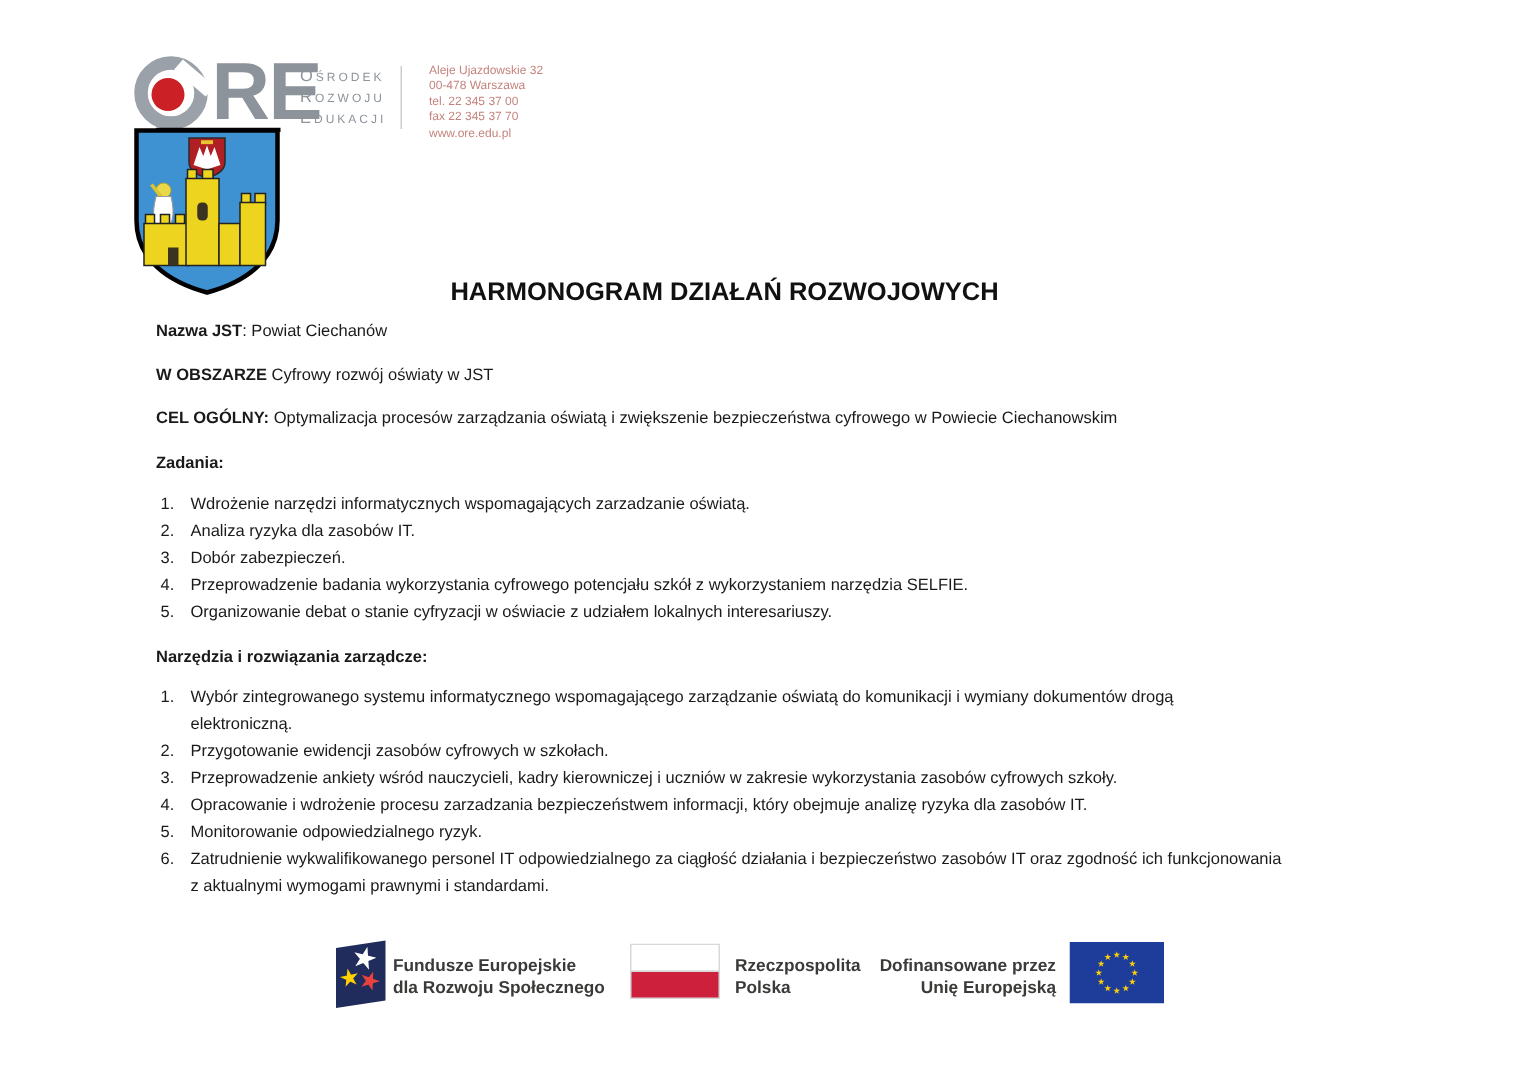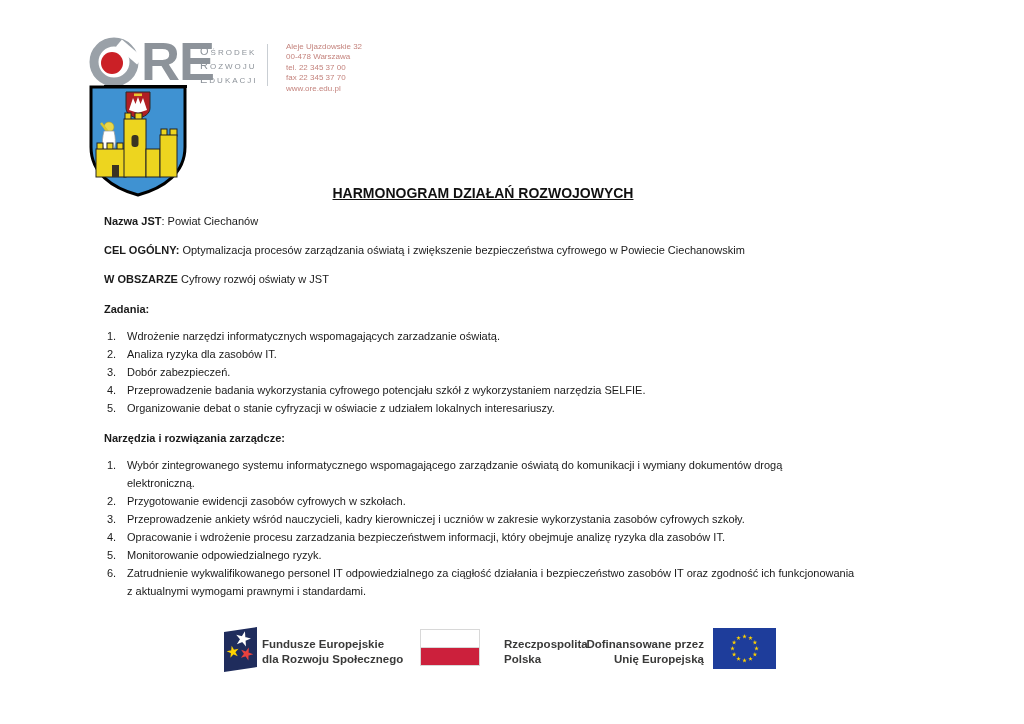--- a/index.html
+++ b/index.html
@@ -12,37 +12,37 @@
   .ore-ring{width:52px;height:52px;}
   .ore-letters{font-size:54px;line-height:50px;font-weight:bold;color:#8d939a;letter-spacing:-1px;margin-left:1px;}
   .org-text{position:absolute;left:200px;top:44px;color:#8d939a;font-size:11px;line-height:14px;
             font-variant:small-caps;letter-spacing:2px;}
   .hdr-divider{position:absolute;left:267px;top:44px;width:1px;height:42px;background:#c9ced3;}
   .address{position:absolute;left:286px;top:42px;font-size:8px;line-height:10.4px;color:#c4837d;}
   
   .herb{position:absolute;left:88px;top:85px;width:100px;height:113px;}
   
   .doc-title{position:absolute;left:88px;top:185px;width:790px;text-align:center;
-             font-weight:bold;font-size:14px;color:#111;text-decoration:underline;}
+             font-weight:bold;font-size:17px;color:#111;}
   .content{position:absolute;left:88px;top:213px;width:852px;font-size:11px;line-height:17px;}
   .field{margin:0 0 12px 16px;}
   .field-label{font-weight:bold;}
   .field-value{white-space:pre-wrap;}
   .section-heading{font-weight:bold;margin:13px 0 9px 16px;}
   .olist{margin:0;}
   .li-row{display:flex;line-height:18px;}
   .li-num{flex:none;width:20px;margin-left:19px;}
   .li-txt{flex:1;white-space:pre-wrap;}
   
   .page-number{position:absolute;left:928px;top:608px;font-size:11px;color:#333;}
   
   .fe-flag{position:absolute;left:223px;top:626px;width:35px;height:47px;}
   .fe-text{position:absolute;left:262px;top:637px;font-weight:bold;font-size:11.5px;line-height:14.5px;color:#3a3a39;}
   .pl-flag{position:absolute;left:420px;top:629px;width:60px;height:37px;}
-  .pl-text{position:absolute;left:490px;top:637px;font-weight:bold;font-size:11.5px;line-height:14.5px;color:#3a3a39;margin-left:14px;}
+  .pl-text{position:absolute;left:490px;top:637px;font-weight:bold;font-size:11.5px;line-height:14.5px;color:#3a3a39;}
   .eu-text{position:absolute;left:558px;top:637px;width:146px;text-align:right;font-weight:bold;font-size:11.5px;line-height:14.5px;color:#3a3a39;}
   .eu-flag{position:absolute;left:713px;top:628px;width:63px;height:41px;}
 </style>
 </head>
 <body>
 
 <div class="page">
 
   <div class="ore-logo">
     <svg class="ore-ring" viewBox="0 0 52 52">
@@ -99,24 +99,24 @@
     <rect x="24" y="80" width="7" height="12" fill="#3a3322"></rect>
   </svg>
 
   <div class="doc-title">HARMONOGRAM DZIAŁAŃ ROZWOJOWYCH</div>
 
   <div class="content">
     <p class="field">
       <span class="field-label">Nazwa JST</span><span class="field-value">: Powiat Ciechanów</span>
     </p>
     <p class="field">
-      <span class="field-label">CEL OGÓLNY:</span><span class="field-value"> Optymalizacja procesów zarządzania oświatą i zwiększenie bezpieczeństwa cyfrowego w Powiecie Ciechanowskim</span>
+      <span class="field-label">W OBSZARZE</span><span class="field-value"> Cyfrowy rozwój oświaty w JST</span>
     </p>
     <p class="field">
-      <span class="field-label">W OBSZARZE</span><span class="field-value"> Cyfrowy rozwój oświaty w JST</span>
+      <span class="field-label">CEL OGÓLNY:</span><span class="field-value"> Optymalizacja procesów zarządzania oświatą i zwiększenie bezpieczeństwa cyfrowego w Powiecie Ciechanowskim</span>
     </p>
 
     <div class="section-heading">Zadania:</div>
     <div class="olist">
 
         <div class="li-row">
           <span class="li-num">1.</span>
           <span class="li-txt">Wdrożenie narzędzi informatycznych wspomagających zarzadzanie oświatą.</span>
         </div>
 

